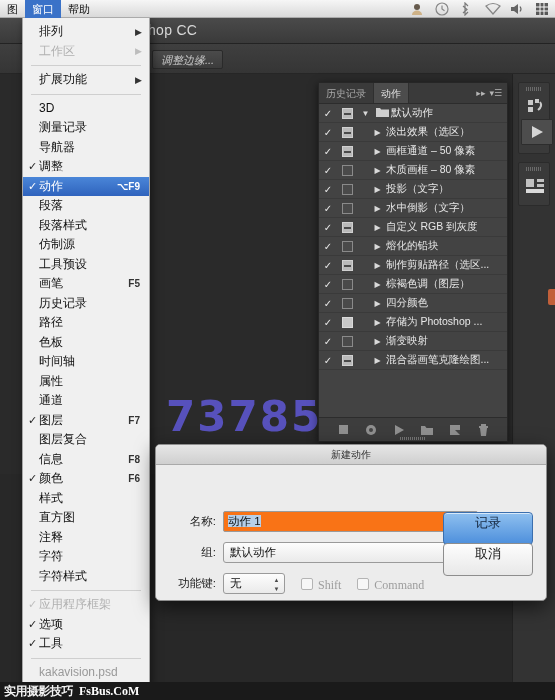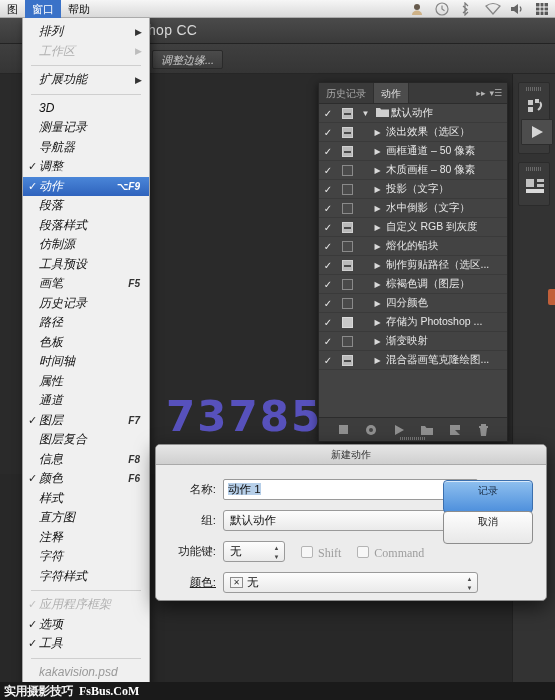--- a/index.html
+++ b/index.html
@@ -138,21 +138,20 @@
 
   
   .menu{
     position:absolute; left:22px; top:18px; width:128px; height:668px;
     background:#f0f0f0;
     border:1px solid #a8a8a8; border-top:none;
     box-shadow:2px 3px 9px rgba(0,0,0,.5);
     font-size:12px; color:#111;
     padding:4px 0 0;
     overflow:hidden;
-    font-style:italic;
   }
   .mrow{
     height:19.5px; display:flex; align-items:center;
     padding-left:3px; white-space:nowrap; position:relative;
   }
   .mrow .tick{ width:13px; font-size:11px; color:#222; text-align:center;}
   .mrow .txt{ flex:1; }
   .mrow .acc{ font-size:10px; color:#333; padding-right:9px; font-weight:bold;}
   .mrow .arrow{ position:absolute; right:7px; font-size:9px; color:#333;}
   .mrow.disabled{ color:#b0b0b0;}
@@ -169,25 +168,25 @@
     background:#ececec;
     border:1px solid #8e8e8e; border-radius:5px;
     box-shadow:0 6px 20px rgba(0,0,0,.6);
     overflow:hidden;
   }
   .dlg-title{
     height:20px; background:linear-gradient(#e6e6e6,#cfcfcf);
     border-bottom:1px solid #a9a9a9;
     font-size:10px; color:#303030; text-align:center; line-height:20px;
   }
-  .dlg-body{ position:relative; height:137px;}
+  .dlg-body{ position:relative; height:137px;margin-top:32px;}
   .frow{ position:absolute; display:flex; align-items:center; }
   .flabel{ font-size:11.5px; color:#222; text-align:right; }
   .textfield{
-    height:21px; background:#ffffff; border:1px solid #9a9a9a; border-radius:2px;
+    height:21px; background:#f97316; border:1px solid #9a9a9a; border-radius:2px;
     font-size:11.5px; color:#111; line-height:19px; padding:0 4px; overflow:hidden;
   }
   .textfield .sel{ background:#b6cfe9; }
   .combo{
     height:21px; background:linear-gradient(#fdfdfd,#eaeaea);
     border:1px solid #9a9a9a; border-radius:3px;
     font-size:11.5px; color:#111; line-height:19px; padding:0 18px 0 6px;
     position:relative; overflow:hidden; white-space:nowrap;
   }
   .combo .stepper{
@@ -197,21 +196,21 @@
   }
   .swatch-x{
     display:inline-block; width:13px;height:11px; border:1px solid #8c8c8c; background:#f4f4f4;
     font-size:8px; line-height:10px; text-align:center; color:#333; margin-right:4px; vertical-align:middle;
   }
   .chkbox{ display:inline-block; width:12px;height:12px; border:1px solid #b4b4b4; background:#f7f7f7;
     border-radius:2px; margin-right:5px; vertical-align:middle;}
   .cklabel{ font-size:12px; color:#9d9d9d; font-family:"Liberation Serif", serif;}
   .pbtn{
     width:90px; height:33px; border-radius:4px;
-    font-size:10px; line-height:19px; text-align:center;
+    font-size:13px; line-height:19px; text-align:center;
     border:1px solid #8d8d8d; background:linear-gradient(#fdfdfd,#e8e8e8); color:#151515;
   }
   .pbtn.primary{
     background:linear-gradient(#8fc0ef,#4d8fdc);
     border-color:#3b6fae; color:#16283f;
     box-shadow:inset 0 1px 0 rgba(255,255,255,.65);
   }
 
   
   .botwm{

